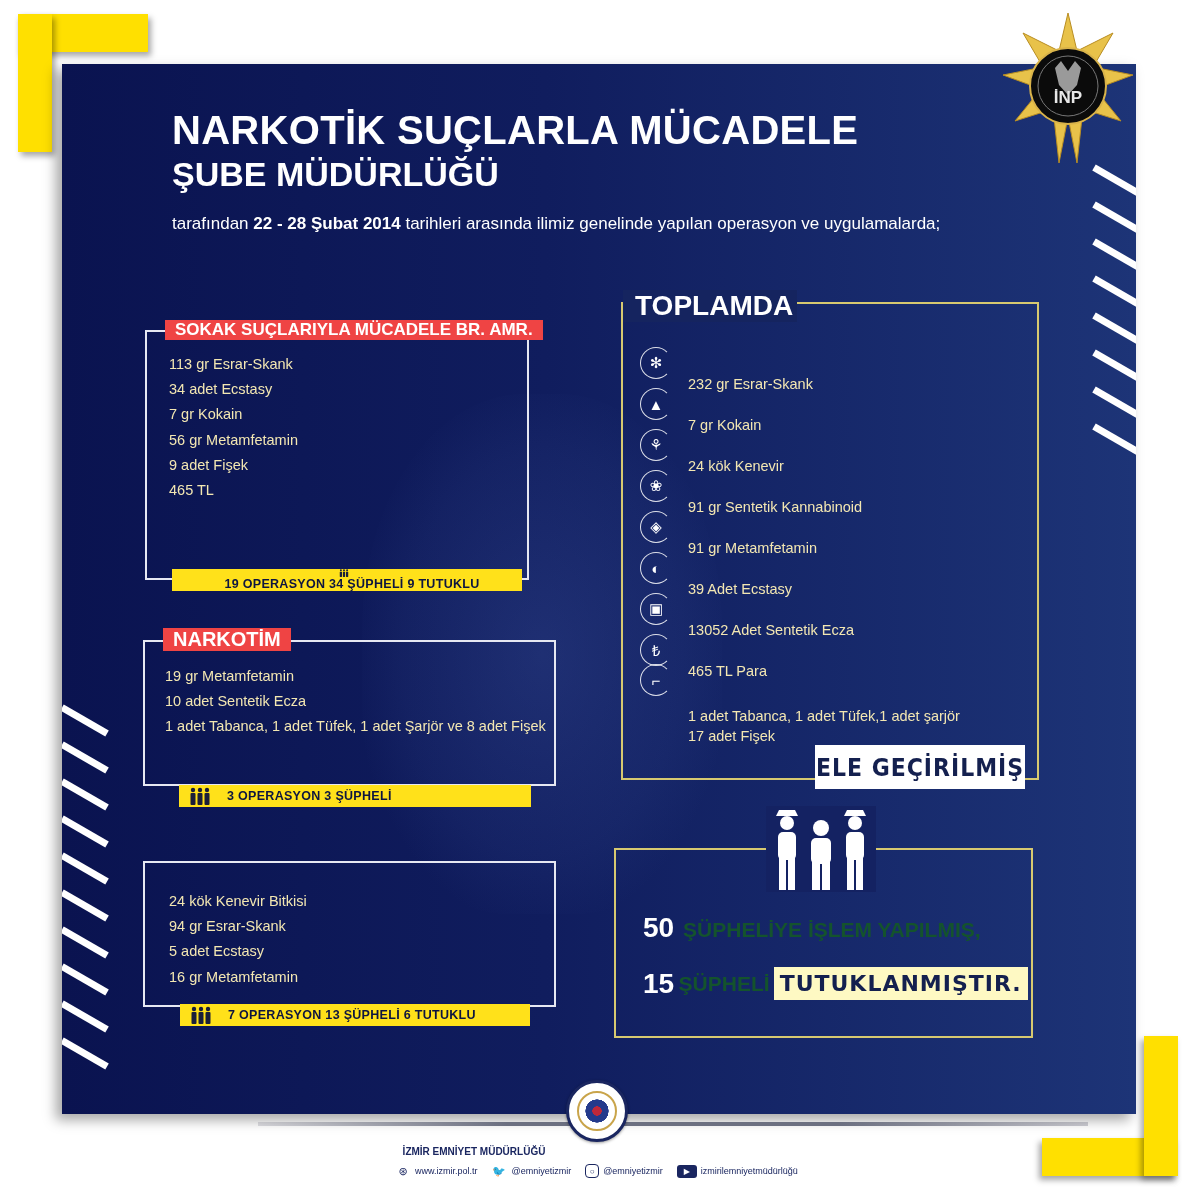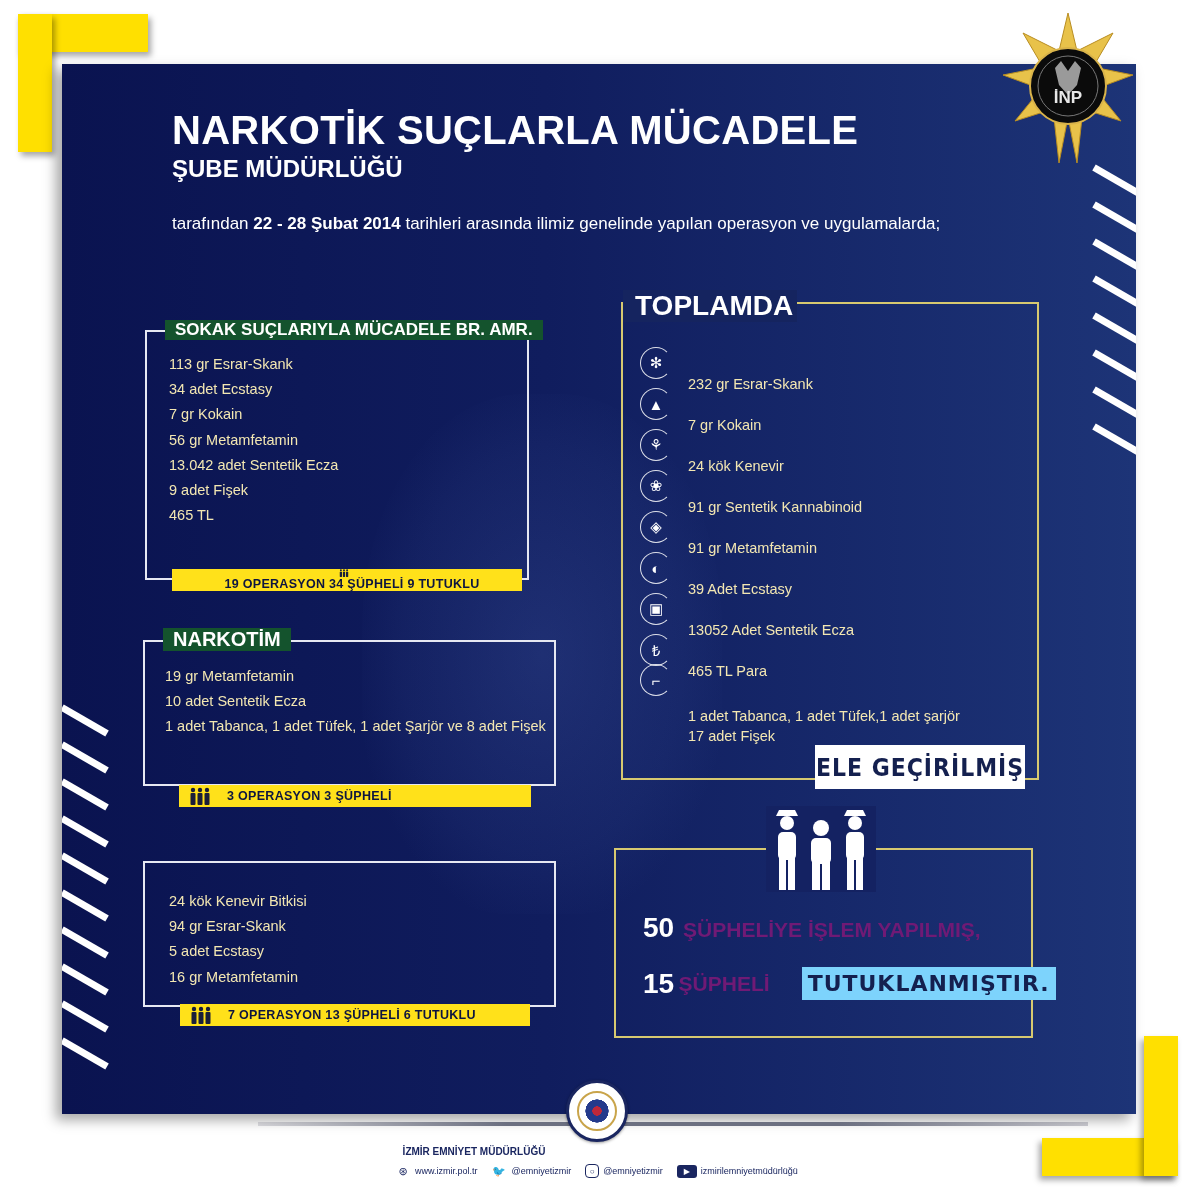--- a/index.html
+++ b/index.html
@@ -23,51 +23,51 @@
     position: absolute; left: 300px; top: 330px; width: 360px; height: 520px;
     border-radius: 45% 45% 40% 40%;
     background: radial-gradient(ellipse at center, rgba(70,95,170,.28) 0%, rgba(70,95,170,.1) 55%, rgba(70,95,170,0) 75%);
   }
   .stripes-left { position: absolute; left: 0; top: 640px; width: 48px; height: 400px; }
   .stripes-right { position: absolute; right: 0; top: 100px; width: 50px; height: 320px; }
   .stripe { position: absolute; height: 7px; width: 52px; background: #ffffff; transform: rotate(30deg); transform-origin: left center; }
   .footer-line { position: absolute; left: 258px; top: 1122px; width: 830px; height: 4px; background: linear-gradient(90deg, rgba(90,90,110,.2), #6b6f80 30%, #6b6f80 70%, rgba(90,90,110,.3)); }
 
   .title1 { position: absolute; left: 172px; top: 108px; font-size: 40px; font-weight: bold; color: #ffffff; letter-spacing: 0.3px; }
-  .title2 { position: absolute; left: 172px; top: 155px; font-size: 24px; font-weight: bold; color: #ffffff; }
+  .title2 { position: absolute; left: 172px; top: 155px; font-size: 34px; font-weight: bold; color: #ffffff; }
   .intro { position: absolute; left: 172px; top: 214px; font-size: 17px; color: #ffffff; white-space: nowrap; }
   .intro b { font-weight: bold; }
 
   .badge-logo { position: absolute; left: 1003px; top: 13px; width: 130px; height: 150px; }
 
   .section { position: absolute; border: 2px solid #e6e8f2; border-bottom-width: 2px; }
   .section-title { position: absolute; top: -16px; left: 18px; background: transparent; padding: 0 10px; color: #ffffff; font-weight: bold; white-space: nowrap; }
-  .section-title-bg { background: #14532d; }
+  .section-title-bg { background: #ef4444; }
   .items { position: absolute; left: 22px; color: #f3e7b2; font-size: 14.5px; }
   .items div { height: 25.2px; line-height: 25.2px; white-space: nowrap; }
 
   .summary-bar { position: absolute; height: 22px; background: #ffe11a; display: flex; align-items: center; padding-left: 10px; }
   .summary-bar .people { width: 22px; height: 18px; margin-right: 16px; }
   .summary-bar span.txt { font-size: 12.5px; font-weight: bold; color: #0d1540; letter-spacing: .3px; }
 
   .toplam { position: absolute; left: 621px; top: 302px; width: 418px; height: 478px; border: 2px solid #d7c970; }
   .toplam-title { position: absolute; left: 623px; top: 290px; font-size: 28px; font-weight: bold; color: #ffffff; background: #15245f; padding: 0 4px 0 12px; }
   .t-item { position: absolute; left: 640px; display: flex; align-items: center; }
   .t-icon { width: 32px; height: 32px; border-radius: 50%; border: 1.5px solid rgba(255,255,255,.85); border-right-color: transparent; display: flex; align-items: center; justify-content: center; color: #ffffff; font-size: 15px; margin-right: 16px; }
   .t-text { color: #f3e7b2; font-size: 14.5px; line-height: 20px; margin-top: 42px; }
 
   .ele-box { position: absolute; left: 815px; top: 747px; width: 210px; height: 40px; background: #ffffff; display: flex; align-items: center; justify-content: center; font-size: 22px; font-weight: bold; color: #14204f; letter-spacing: 1px; font-family: "DejaVu Sans", sans-serif; transform: scaleY(1.1); }
 
   .result-box { position: absolute; left: 614px; top: 848px; width: 419px; height: 190px; border: 2px solid #d7c970; }
   .arrest-icon { position: absolute; left: 766px; top: 806px; width: 110px; height: 86px; background: #142262; }
   .r-line1 { position: absolute; left: 643px; top: 912px; font-weight: bold; white-space: nowrap; }
   .r-line2 { position: absolute; left: 643px; top: 967px; font-weight: bold; white-space: nowrap; display: flex; align-items: center; }
   .num { color: #ffffff; font-size: 28px; }
-  .ylw { color: #701a75; font-size: 21px; }
-  .tut-box { margin-left: 32px; background: #7dd3fc; color: #14204f; font-size: 22px; font-family: "DejaVu Sans", sans-serif; padding: 4px 6px; letter-spacing: 1px; }
+  .ylw { color: #14532d; font-size: 21px; }
+  .tut-box { margin-left: 4px; background: #fef9c3; color: #14204f; font-size: 22px; font-family: "DejaVu Sans", sans-serif; padding: 4px 6px; letter-spacing: 1px; }
 
   .emblem { position: absolute; left: 566px; top: 1080px; width: 62px; height: 62px; border-radius: 50%; background: #ffffff; border: 3px solid #1a2660; box-shadow: 0 1px 3px rgba(0,0,0,.4); }
   .emblem-inner { position: absolute; left: 8px; top: 8px; width: 40px; height: 40px; border-radius: 50%; border: 2px solid #c9a44a; background: radial-gradient(circle, #c0283a 0 18%, #243a8c 19% 45%, #ffffff 46%); }
   .org-name { position: absolute; left: 0; width: 948px; top: 1146px; text-align: center; font-size: 10px; font-weight: bold; color: #1a2660; }
   .socials { position: absolute; left: 395px; top: 1164px; display: flex; align-items: center; gap: 14px; font-size: 9px; color: #1a2660; white-space: nowrap; }
   .soc { display: flex; align-items: center; gap: 4px; }
   .soc-ic { display: inline-flex; align-items: center; justify-content: center; width: 16px; height: 14px; font-size: 11px; color: #1a2660; }
   .yt { background: #1a2660; color: #fff; border-radius: 3px; width: 20px; height: 13px; font-size: 8px; }
   .ig { border: 1.5px solid #1a2660; border-radius: 4px; width: 14px; height: 14px; font-size: 8px; }
 </style>
@@ -125,21 +125,20 @@
   <span>tarafından </span><b>22 - 28 Şubat 2014</b><span> tarihleri arasında ilimiz genelinde yapılan operasyon ve uygulamalarda;</span>
 </div>
 
 <div class="section" style="left:145px; top:330px; width:384px; height:250px;">
   <div class="section-title section-title-bg" style="font-size:17px; top:-12px; left:18px;">SOKAK SUÇLARIYLA MÜCADELE BR. AMR.</div>
   <div class="items" style="top:20px;">
     <div>113 gr Esrar-Skank</div>
     <div>34 adet Ecstasy</div>
     <div>7 gr Kokain</div>
     <div>56 gr Metamfetamin</div>
-    <div>13.042 adet Sentetik Ecza</div>
     <div>9 adet Fişek</div>
     <div>465 TL</div>
   </div>
 </div>
 <div class="summary-bar" style="left:172px; top:569px; width:350px;flex-direction:column;">
   <svg class="people" viewBox="0 0 22 18">
       <g fill="#1a1f3a">
         <circle cx="4" cy="3" r="2.2"></circle>
         <rect x="1.5" y="6" width="5" height="12" rx="1"></rect>
         <circle cx="11" cy="3" r="2.2"></circle>

